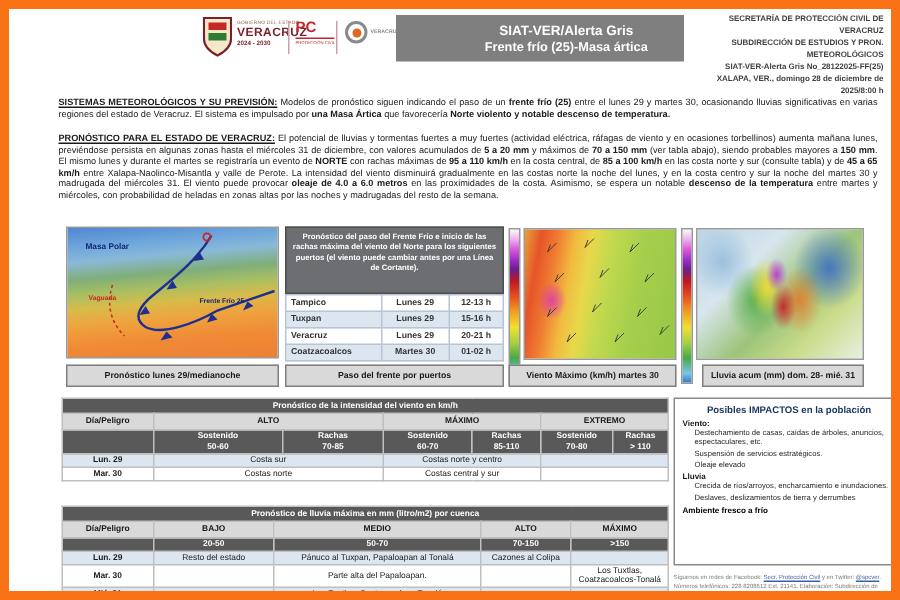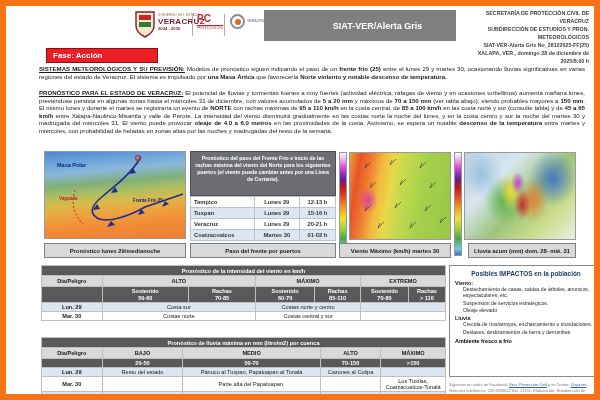--- a/index.html
+++ b/index.html
@@ -136,29 +136,29 @@
   </div>
   <div class="hdr-sep" style="left:218px;"></div>
   <div class="emblem">
     <div class="emblem-ring">
       <div class="emblem-dot"></div>
     </div>
     <div class="emblem-txt">VERACRUZ</div>
   </div>
   <div class="title-box">
     <div class="t1">SIAT-VER/Alerta Gris</div>
+    <div class="t2">Frente frío (25)-Masa ártica</div>
   </div>
   <div class="hdr-right">
     <div>SECRETARÍA DE PROTECCIÓN CIVIL DE VERACRUZ</div>
     <div>SUBDIRECCIÓN DE ESTUDIOS Y PRON. METEOROLÓGICOS</div>
     <div>SIAT-VER-Alerta Gris No_28122025-FF(25)</div>
     <div>XALAPA, VER., domingo 28 de diciembre de 2025/8:00 h</div>
   </div>
 
-  <div class="phase">Fase: Acción</div>
   <p class="par" id="par1"><span style="font-weight: 700; text-decoration: underline;">SISTEMAS METEOROLÓGICOS Y SU PREVISIÓN:</span><span> Modelos de pronóstico siguen indicando el paso de un </span><span style="font-weight: 700;">frente frío (25)</span><span> entre el lunes 29 y martes 30, ocasionando lluvias significativas en varias regiones del estado de Veracruz. El sistema es impulsado por </span><span style="font-weight: 700;">una Masa Ártica</span><span> que favorecería </span><span style="font-weight: 700;">Norte violento y notable descenso de temperatura.</span></p>
   <p class="par" id="par2"><span style="font-weight: 700; text-decoration: underline;">PRONÓSTICO PARA EL ESTADO DE VERACRUZ:</span><span> El potencial de lluvias y tormentas fuertes a muy fuertes (actividad eléctrica, ráfagas de viento y en ocasiones torbellinos) aumenta mañana lunes, previéndose persista en algunas zonas hasta el miércoles 31 de diciembre, con valores acumulados de </span><span style="font-weight: 700;">5 a 20 mm</span><span> y máximos de </span><span style="font-weight: 700;">70 a 150 mm</span><span> (ver tabla abajo), siendo probables mayores a </span><span style="font-weight: 700;">150 mm</span><span>. El mismo lunes y durante el martes se registraría un evento de </span><span style="font-weight: 700;">NORTE</span><span> con rachas máximas de </span><span style="font-weight: 700;">95 a 110 km/h</span><span> en la costa central, de </span><span style="font-weight: 700;">85 a 100 km/h</span><span> en las costa norte y sur (consulte tabla) y de </span><span style="font-weight: 700;">45 a 65 km/h</span><span> entre Xalapa-Naolinco-Misantla y valle de Perote. La intensidad del viento disminuirá gradualmente en las costas norte la noche del lunes, y en la costa centro y sur la noche del martes 30 y madrugada del miércoles 31. El viento puede provocar </span><span style="font-weight: 700;">oleaje de 4.0 a 6.0 metros</span><span> en las proximidades de la costa. Asimismo, se espera un notable </span><span style="font-weight: 700;">descenso de la temperatura</span><span> entre martes y miércoles, con probabilidad de heladas en zonas altas por las noches y madrugadas del resto de la semana.</span></p>
 
   <div class="mapbox map-synoptic">
     <svg width="142" height="88" viewBox="0 0 142 88">
       <path d="M96 5 C 86 22, 70 34, 58 44 C 48 52, 43 60, 52 66 C 63 72, 86 63, 100 55 L 138 42" fill="none" stroke="#1f2f8f" stroke-width="1.6"></path>
       <polygon points="88,16 84,22 91,21" fill="#1f2f8f"></polygon>
       <polygon points="70,35 66,41 73,40" fill="#1f2f8f"></polygon>
       <polygon points="52,52 48,58 55,57" fill="#1f2f8f"></polygon>
       <polygon points="66,69 62,75 70,73" fill="#1f2f8f"></polygon>

